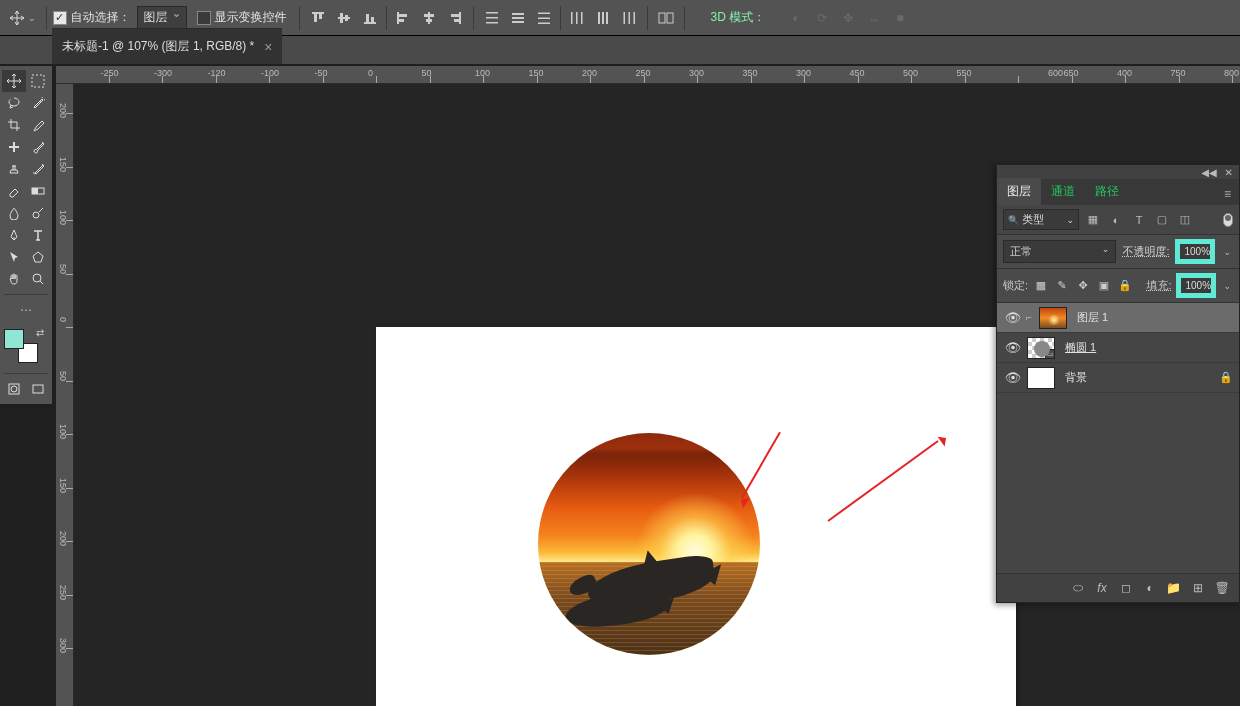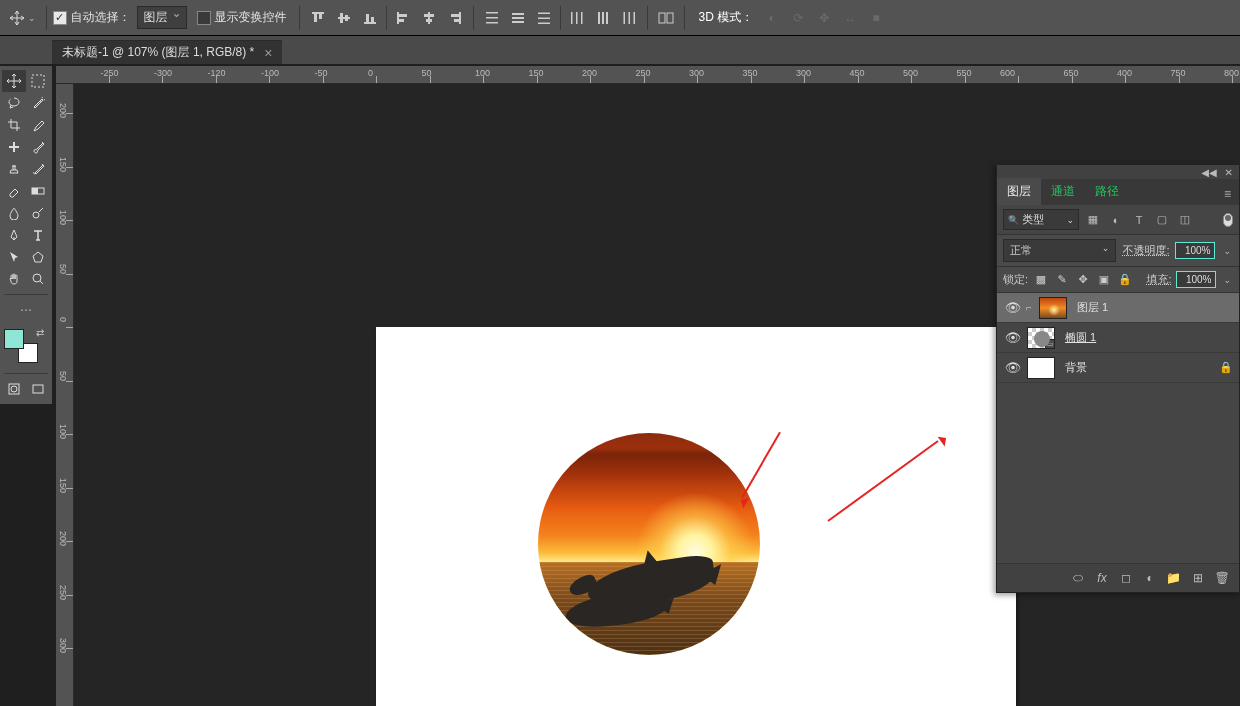--- a/index.html
+++ b/index.html
@@ -9,27 +9,27 @@
 .options-bar { height: 36px; background: #535353; display: flex; align-items: center; padding: 0 6px; border-bottom: 1px solid #000; }
 .opt-tool-ico { width: 22px; height: 22px; display: flex; align-items: center; justify-content: center; margin-right: 2px; }
 .opt-sep { width: 1px; height: 24px; background: #3a3a3a; margin: 0 6px; }
 .opt-check { width: 14px; height: 14px; background: #e8e8e8; border: 1px solid #888; display: inline-flex; align-items: center; justify-content: center; margin-right: 4px; font-size: 11px; color: #333; }
 .opt-label { font-size: 12px; color: #e0e0e0; margin-right: 6px; font-family: Liberation Mono, monospace; }
 .opt-select { background: #3f3f3f; border: 1px solid #2a2a2a; color: #ddd; padding: 2px 18px 2px 6px; font-size: 12px; position: relative; margin-right: 10px; }
 .opt-select::after { content: "⌄"; position: absolute; right: 4px; top: -1px; color: #aaa; }
 .align-icons { display: flex; gap: 2px; }
 .align-icon { width: 24px; height: 22px; display: flex; align-items: center; justify-content: center; cursor: pointer; }
 .align-icon svg { display: block; }
-.opt-3d { color: #ffffff; font-size: 12px; margin: 0 8px; }
+.opt-3d { color: #86efac; font-size: 12px; margin: 0 20px; }
 .opt-3d-icons { display: flex; gap: 4px; }
 .opt-3d-icon { width: 22px; height: 20px; color: #6a6a6a; display: flex; align-items: center; justify-content: center; }
 
 
 .tab-bar { height: 28px; background: #4a4a4a; display: flex; align-items: flex-end; padding-left: 52px; }
-.doc-tab { background: #323232; height: 24px; padding: 0 10px; display: flex; align-items: center; font-size: 12px; color: #ddd; border-top: 1px solid #2a2a2a; }
+.doc-tab { background: #323232; height: 36px; padding: 0 10px; display: flex; align-items: center; font-size: 12px; color: #ddd; border-top: 1px solid #2a2a2a; }
 .tab-close { margin-left: 10px; color: #999; font-size: 14px; cursor: pointer; }
 
 
 .toolbox { position: absolute; left: 0; top: 66px; width: 52px; background: #535353; padding: 4px 2px; z-index: 5; }
 .tool-row { display: flex; }
 .tool { width: 24px; height: 22px; display: flex; align-items: center; justify-content: center; cursor: pointer; position: relative; }
 .tool.active { background: #3a3a3a; }
 .tool svg { display: block; }
 .tool-sep { height: 1px; background: #3c3c3c; margin: 4px 2px; }
 .swatches { position: relative; height: 44px; margin-top: 4px; }
@@ -76,21 +76,21 @@
 .panel-menu { margin-left: auto; padding: 4px 8px; color: #aaa; }
 .filter-row { display: flex; align-items: center; padding: 4px 6px; gap: 5px; background: #454545; border-bottom: 1px solid #333; }
 .filter-select { flex: 0 0 76px; background: #3a3a3a; border: 1px solid #2a2a2a; color: #ddd; font-size: 11px; padding: 2px 4px; display: flex; align-items: center; }
 .filter-select::before { content: "🔍"; font-size: 9px; margin-right: 3px; opacity: 0.7; }
 .filter-ico { width: 18px; height: 18px; display: flex; align-items: center; justify-content: center; color: #bbb; font-size: 11px; cursor: pointer; }
 .filter-toggle { width: 10px; height: 14px; border-radius: 5px; background: #ddd; margin-left: auto; border: 1px solid #888; position: relative; }
 .filter-toggle::after { content: ""; position: absolute; left: 1px; top: 1px; width: 6px; height: 6px; border-radius: 50%; background: #666; }
 .blend-row { display: flex; align-items: center; padding: 4px 6px; gap: 6px; border-bottom: 1px solid #333; }
 .blend-select { flex: 1; background: #3a3a3a; border: 1px solid #2a2a2a; color: #ccc; font-size: 11px; padding: 3px 6px; display: flex; justify-content: space-between; }
 .opacity-label { font-size: 11px; color: #ccc; text-decoration: underline dotted; }
-.opacity-val { background: #3a3a3a; border: 1px solid #5eead4; color: #ddd; font-size: 10px; padding: 2px 4px; width: 40px; text-align: right; }
+.opacity-val { background: #3a3a3a; border: 5px solid #5eead4; color: #ddd; font-size: 10px; padding: 2px 4px; width: 40px; text-align: right; }
 .drop-arrow { color: #bbb; padding: 0 2px; font-size: 9px; }
 .lock-row { display: flex; align-items: center; padding: 4px 6px; gap: 5px; border-bottom: 1px solid #333; font-size: 11px; color: #ccc; }
 .lock-ico { width: 16px; height: 16px; display: flex; align-items: center; justify-content: center; font-size: 11px; cursor: pointer; }
 .layer-list { max-height: 200px; background: #454545; }
 .layer-row { display: flex; align-items: center; height: 30px; border-bottom: 1px solid #3a3a3a; padding: 0 6px; cursor: pointer; }
 .layer-row.selected { background: #6b6b6b; }
 .eye { width: 20px; text-align: center; color: #ddd; font-size: 13px; }
 .layer-thumb { width: 28px; height: 22px; border: 1px solid #222; background: #fff; margin: 0 4px; position: relative; overflow: hidden; }
 .thumb-sunset { background: linear-gradient(to bottom, #c0440f 0%, #f08c24 50%, #7a4a1e 100%); }
 .thumb-sunset::after { content: ""; position: absolute; left: 8px; top: 6px; width: 12px; height: 12px; border-radius: 50%; background: radial-gradient(circle, #fff0a0, transparent 70%); }
@@ -424,21 +424,21 @@
     <div class="tlabel" style="left: 686.5px;">350</div>
     <div class="tick" style="left: 748px;"></div>
     <div class="tlabel" style="left: 740px;">300</div>
     <div class="tick" style="left: 801.5px;"></div>
     <div class="tlabel" style="left: 793.5px;">450</div>
     <div class="tick" style="left: 855px;"></div>
     <div class="tlabel" style="left: 847px; text-align: center;">500</div>
     <div class="tick" style="left: 908.5px;"></div>
     <div class="tlabel" style="left: 900.5px;">550</div>
     <div class="tick" style="left: 962px;"></div>
-    <div class="tlabel" style="left: 944px;">600</div>
+    <div class="tlabel" style="left: 992px;">600</div>
     <div class="tick" style="left: 1015.5px;"></div>
     <div class="tlabel" style="left: 1007.5px;">650</div>
     <div class="tick" style="left: 1069px;"></div>
     <div class="tlabel" style="left: 1061px;">400</div>
     <div class="tick" style="left: 1122.5px;"></div>
     <div class="tlabel" style="left: 1114.5px;">750</div>
     <div class="tick" style="left: 1176px;"></div>
     <div class="tlabel" style="left: 1168px;">800</div>
   </div>
 <div class="ruler-v" id="ruler-v">

